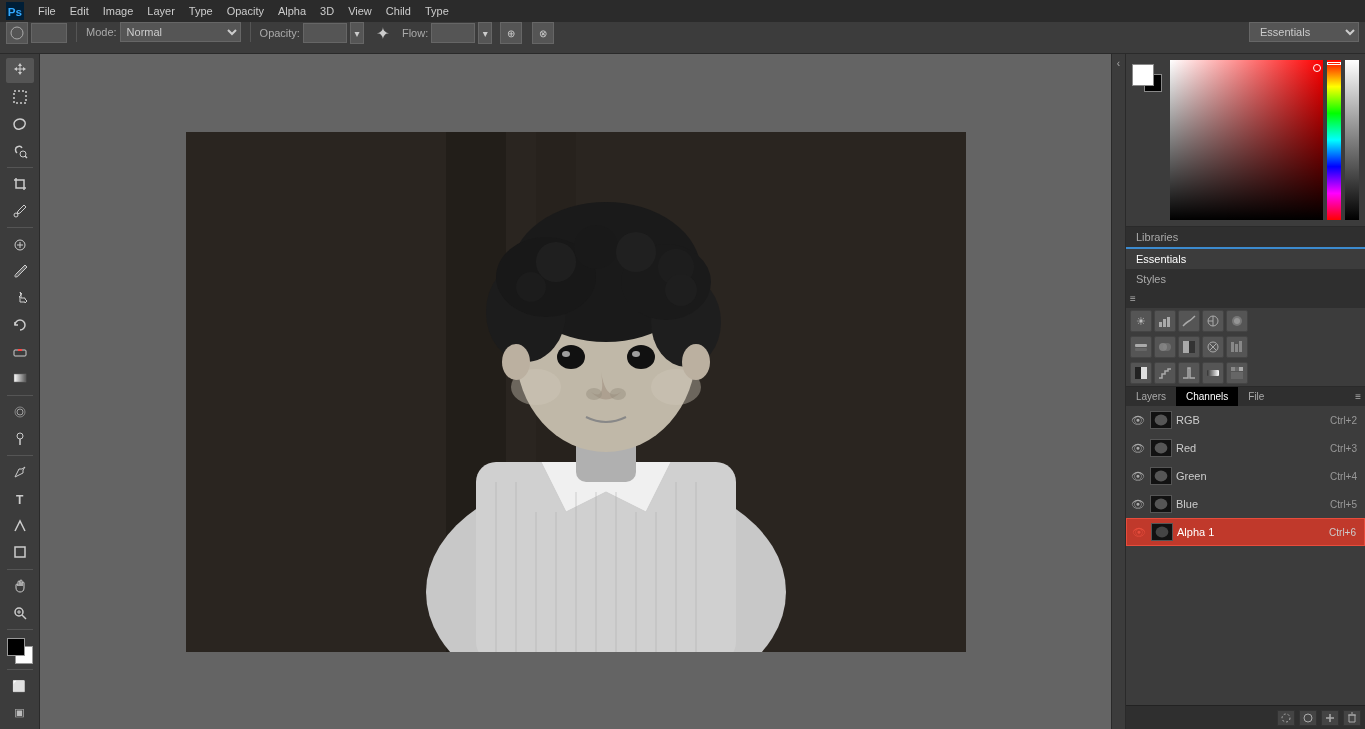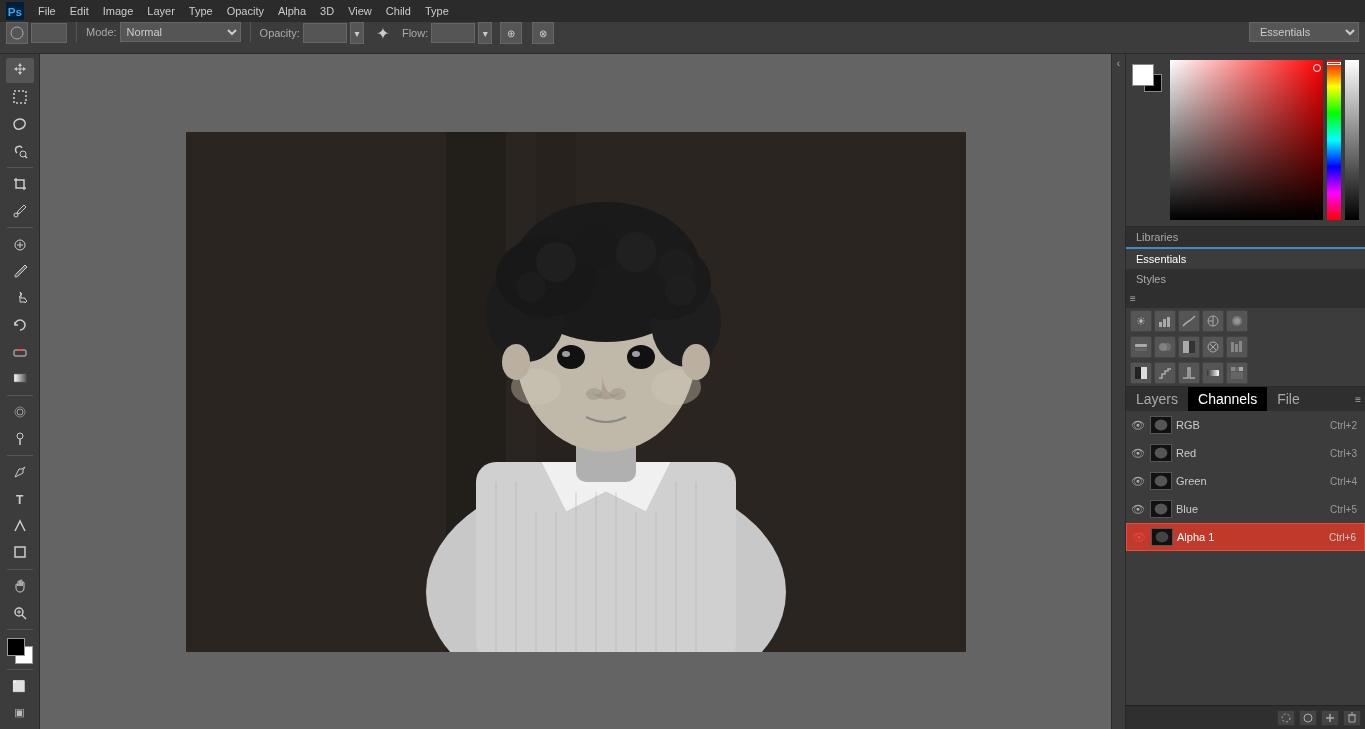--- a/index.html
+++ b/index.html
@@ -66,21 +66,21 @@
     .adj-tabs { display: flex; background: #2f2f2f; flex-direction: column; }
     .adj-tab { padding: 4px 10px; font-size: 11px; color: #aaa; cursor: pointer; }
     .adj-tab.active { color: #fff; background: #3c3c3c; border-top: 2px solid #3c8bcf; }
     .adj-section-label { padding: 4px 6px; font-size: 11px; color: #aaa; }
     .adj-icons-row { display: flex; align-items: center; padding: 2px 4px; gap: 2px; }
     .adj-icon { width: 22px; height: 22px; background: #555; border: 1px solid #444; display: flex; align-items: center; justify-content: center; cursor: pointer; color: #bbb; font-size: 11px; border-radius: 2px; }
 
     
     .channels-panel { flex: 1; background: #3c3c3c; border-top: 1px solid #2a2a2a; display: flex; flex-direction: column; overflow: hidden; }
     .ch-tabs { display: flex; background: #2f2f2f; align-items: center; }
-    .ch-tab { padding: 4px 10px; font-size: 14px; color: #aaa; cursor: pointer; }
+    .ch-tab { padding: 4px 10px; font-size: 10px; color: #aaa; cursor: pointer; }
     .ch-tab.active { color: #fff; background: #000000; }
     .ch-tab-spacer { flex: 1; }
     .ch-expand { color: #aaa; font-size: 10px; padding: 0 4px; cursor: pointer; }
     .channel-list { flex: 1; overflow-y: auto; }
     .channel-row { height: 28px; display: flex; align-items: center; padding: 0 4px; gap: 4px; cursor: pointer; }
     .channel-row.selected { background: #c0392b; border: 1px solid #e74c3c; }
     .ch-eye { width: 16px; height: 16px; display: flex; align-items: center; justify-content: center; color: #aaa; font-size: 11px; }
     .ch-thumb { width: 22px; height: 18px; background: #222; border: 1px solid #555; display: flex; align-items: center; justify-content: center; overflow: hidden; }
     .ch-name { flex: 1; font-size: 11px; color: #ccc; }
     .ch-shortcut { font-size: 10px; color: #999; margin-right: 4px; }

